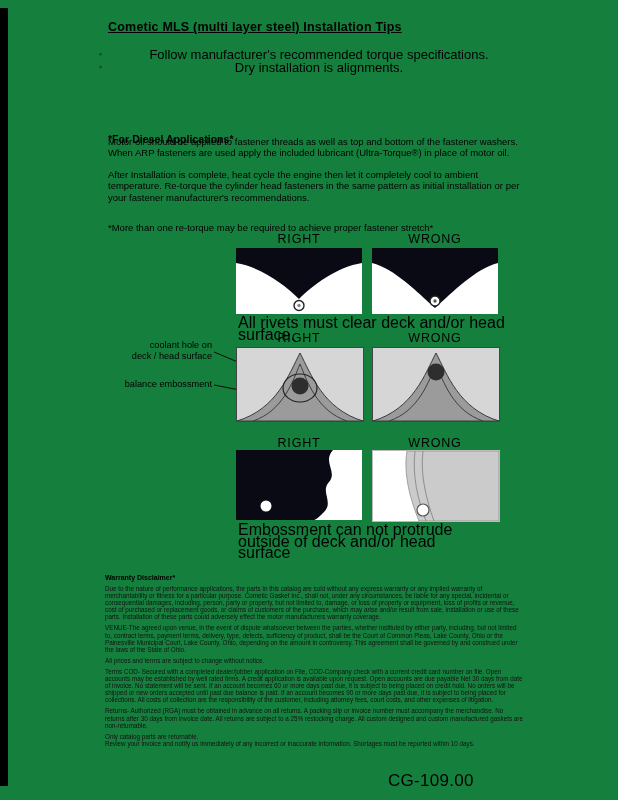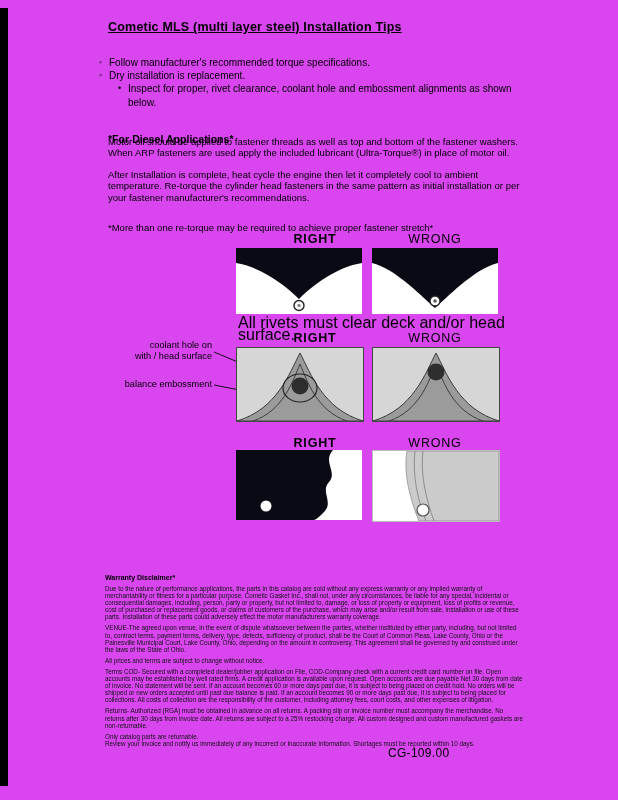--- a/index.html
+++ b/index.html
@@ -1,39 +1,39 @@
 <!DOCTYPE html>
 <html><head>
 <meta charset="utf-8">
 <title>Cometic MLS Installation Tips</title>
 <style>
   * { margin:0; padding:0; box-sizing:border-box; }
   html,body { background:#ffffff; }
   body { font-family:"Liberation Sans", sans-serif; color:#000; }
-  .page { position:relative; width:618px; height:800px; margin:0 auto; background:#d946ef; overflow:hidden; }
+  .page { position:relative; width:618px; height:800px; margin:0 auto; background:#15803d; overflow:hidden; }
 
   .left-bar { position:absolute; left:0; top:8px; width:8px; height:778px; background:#000; }
 
   .title { position:absolute; left:108px; top:20px; font-size:12.5px; font-weight:bold; text-decoration:underline; letter-spacing:0.2px; }
 
-  .tips { position:absolute; left:99px; top:56px; width:430px; font-size:10px; }
+  .tips { position:absolute; left:99px; top:48px; width:430px; font-size:13px;text-align:center; }
   .tips .row { position:relative; padding-left:10px; line-height:13.2px; }
   .tips .row.b1::before { content:"◦"; position:absolute; left:0; top:0; font-size:9px; }
   .tips .row.b2 { margin-left:19px; }
   .tips .row.b2::before { content:"•"; position:absolute; left:0; top:0; font-size:9px; }
 
   .diesel-heading { position:absolute; left:108px; top:133px; font-size:10.6px; font-weight:bold;text-align:center; }
   .para { position:absolute; left:108px; width:414px; font-size:9.5px; line-height:11.3px; }
   .para.p1 { top:136px; }
   .para.p2 { top:169px; }
   .para.p3 { top:222px; }
 
   .dlabel { position:absolute; width:126px; text-align:center; font-size:12.5px; letter-spacing:0.8px; }
   .dlabel.r1 { top:232px; } .dlabel.r2 { top:331px; } .dlabel.r3 { top:436px; }
-  .dlabel.colL { left:252px;font-weight:bold; } .dlabel.colR { left:372px; }
+  .dlabel.colL { left:236px; } .dlabel.colR { left:372px; }
 
   .dimg { position:absolute; line-height:0; }
   .dimg.r1L { left:236px; top:248px; }
   .dimg.r1R { left:372px; top:248px; }
   .dimg.r2L { left:236px; top:347px; border:1px solid #444; }
   .dimg.r2R { left:372px; top:347px; border:1px solid #444; }
   .dimg.r3L { left:236px; top:450px; }
   .dimg.r3R { left:372px; top:450px; border:1px solid #bbb; }
 
   .caption { position:absolute; font-size:16px; line-height:11.5px; }
@@ -45,35 +45,34 @@
   .side-label.coolant { left:108px; top:340px; width:104px; }
   .side-label.emboss  { left:108px; top:379px; width:104px; }
 
   .connectors { position:absolute; left:213px; top:342px; }
 
   .warranty { position:absolute; left:105px; top:574px; width:418px; }
   .warranty h2 { font-size:7px; font-weight:bold; margin-bottom:4px; }
   .warranty p { font-size:6.3px; line-height:7.1px; margin-bottom:4px; color:#111; }
   .warranty p.tight { margin-bottom:0; }
 
-  .footer { position:absolute; left:388px; top:746px; font-size:12px; letter-spacing:0.3px; }
+  .footer { position:absolute; left:388px; top:771px; font-size:17px; letter-spacing:0.3px; }
 </style>
 </head>
 <body>
 
 <div class="page">
 
   <div class="left-bar"></div>
 
   <h1 class="title">Cometic MLS (multi layer steel) Installation Tips</h1>
 
   <div class="tips">
     <div class="row b1">Follow manufacturer's recommended torque specifications.</div>
-    <div class="row b1">Dry installation is replacement.</div>
-    <div class="row b2">Inspect for proper, rivet clearance, coolant hole and embossment alignments as shown below.</div>
+    <div class="row b1">Dry installation is alignments.</div>
   </div>
 
   <h2 class="diesel-heading">*For Diesel Applications*</h2>
   <p class="para p1">Motor oil should be applied to fastener threads as well as top and bottom of the fastener washers. When ARP fasteners are used apply the included lubricant (Ultra-Torque®) in place of motor oil.</p>
   <p class="para p2">After Installation is complete, heat cycle the engine then let it completely cool to ambient temperature. Re-torque the cylinder head fasteners in the same pattern as initial installation or per your fastener manufacturer's recommendations.</p>
   <p class="para p3">*More than one re-torque may be required to achieve proper fastener stretch*</p>
 
   <div class="dlabel r1 colL">RIGHT</div>
   <div class="dlabel r1 colR">WRONG</div>
 
@@ -92,21 +91,21 @@
       <circle cx="63" cy="53" r="5" fill="#ffffff" stroke="#222" stroke-width="1.4"></circle>
       <circle cx="63" cy="53" r="1.7" fill="#555"></circle>
     </svg>
   </div>
   <div class="caption c1">All rivets must clear deck and/or head surface.</div>
 
   <div class="dlabel r2 colL">RIGHT</div>
   <div class="dlabel r2 colR">WRONG</div>
 
   <div class="side-label coolant">coolant hole on
-with / head surface</div>
+deck / head surface</div>
   <div class="side-label emboss">balance embossment</div>
 
   <svg class="connectors" width="90" height="62" viewBox="0 0 90 62">
     <line x1="1" y1="10" x2="75" y2="41" stroke="#000" stroke-width="0.9"></line>
     <line x1="1" y1="43" x2="42" y2="51" stroke="#000" stroke-width="0.9"></line>
   </svg>
 
   <div class="dimg r2L">
     <svg width="126" height="73" viewBox="0 0 126 73">
       <rect width="126" height="73" fill="#d6d6d6"></rect>
@@ -137,20 +136,21 @@
   </div>
   <div class="dimg r3R">
     <svg width="126" height="70" viewBox="0 0 126 70">
       <rect width="126" height="70" fill="#ffffff"></rect>
       <path d="M34,0 H126 V70 H46 C38,50 30,24 34,0 Z" fill="#cbcbcb" stroke="#8e8e8e" stroke-width="0.8"></path>
       <path d="M42,0 C39,24 45,50 53,70" fill="none" stroke="#8e8e8e" stroke-width="1"></path>
       <path d="M50,0 C47,22 53,48 61,70" fill="none" stroke="#8e8e8e" stroke-width="1"></path>
       <circle cx="50" cy="59" r="6" fill="#ffffff" stroke="#555" stroke-width="1.2"></circle>
     </svg>
   </div>
+  <div class="caption c3">Embossment can not protrude outside of deck and/or head surface</div>
 
   <div class="warranty">
     <h2>Warranty Disclaimer*</h2>
     <p>Due to the nature of performance applications, the parts in this catalog are sold without any express warranty or any implied warranty of merchantability or fitness for a particular purpose.  Cometic Gasket Inc., shall not, under any circumstances, be liable for any special, incidental or consequential damages, including, person, party or property, but not limited to, damage, or loss of property or equipment, loss of profits or revenue, cost of purchased or replacement goods, or claims of customers of the purchase, which may arise and/or result from sale, installation or use of these parts.  Installation of these parts could adversely effect the motor manufacturers warranty coverage.</p>
     <p>VENUE-The agreed upon venue, in the event of dispute whatsoever between the parties, whether instituted by either party, including, but not limited to, contract terms, payment terms, delivery, type, defects, sufficiency of product, shall be the Court of Common Pleas, Lake County, Ohio or the Painesville Municipal Court, Lake County, Ohio, depending on the amount in controversy.  This agreement shall be governed by and construed under the laws of the State of Ohio.</p>
     <p>All prices and terms are subject to change without notice.</p>
     <p>Terms COD- Secured with a completed dealer/jobber application on File, COD-Company check with a current credit card number on file.  Open accounts may be established by well rated firms.  A credit application is available upon request.  Open accounts are due payable Net 30 days from date of invoice.  No statement will be sent.  If an account becomes 60 or more days past due, it is subject to being placed on credit hold.  No orders will be shipped or new orders accepted until past due balance is paid.  If an account becomes 90 or more days past due, it is subject to being placed for collections.  All costs of collection are the responsibility of the customer, including attorney fees, court costs, and other expenses of litigation.</p>
     <p>Returns- Authorized (RGA) must be obtained in advance on all returns.  A packing slip or invoice number must accompany the merchandise.  No returns after 30 days from invoice date.  All returns are subject to a 25% restocking charge.  All custom designed and custom manufactured gaskets are non-returnable.</p>
     <p class="tight">Only catalog parts are returnable.</p>
     <p>Review your invoice and notify us immediately of any incorrect or inaccurate information.  Shortages must be reported within 10 days.</p>

